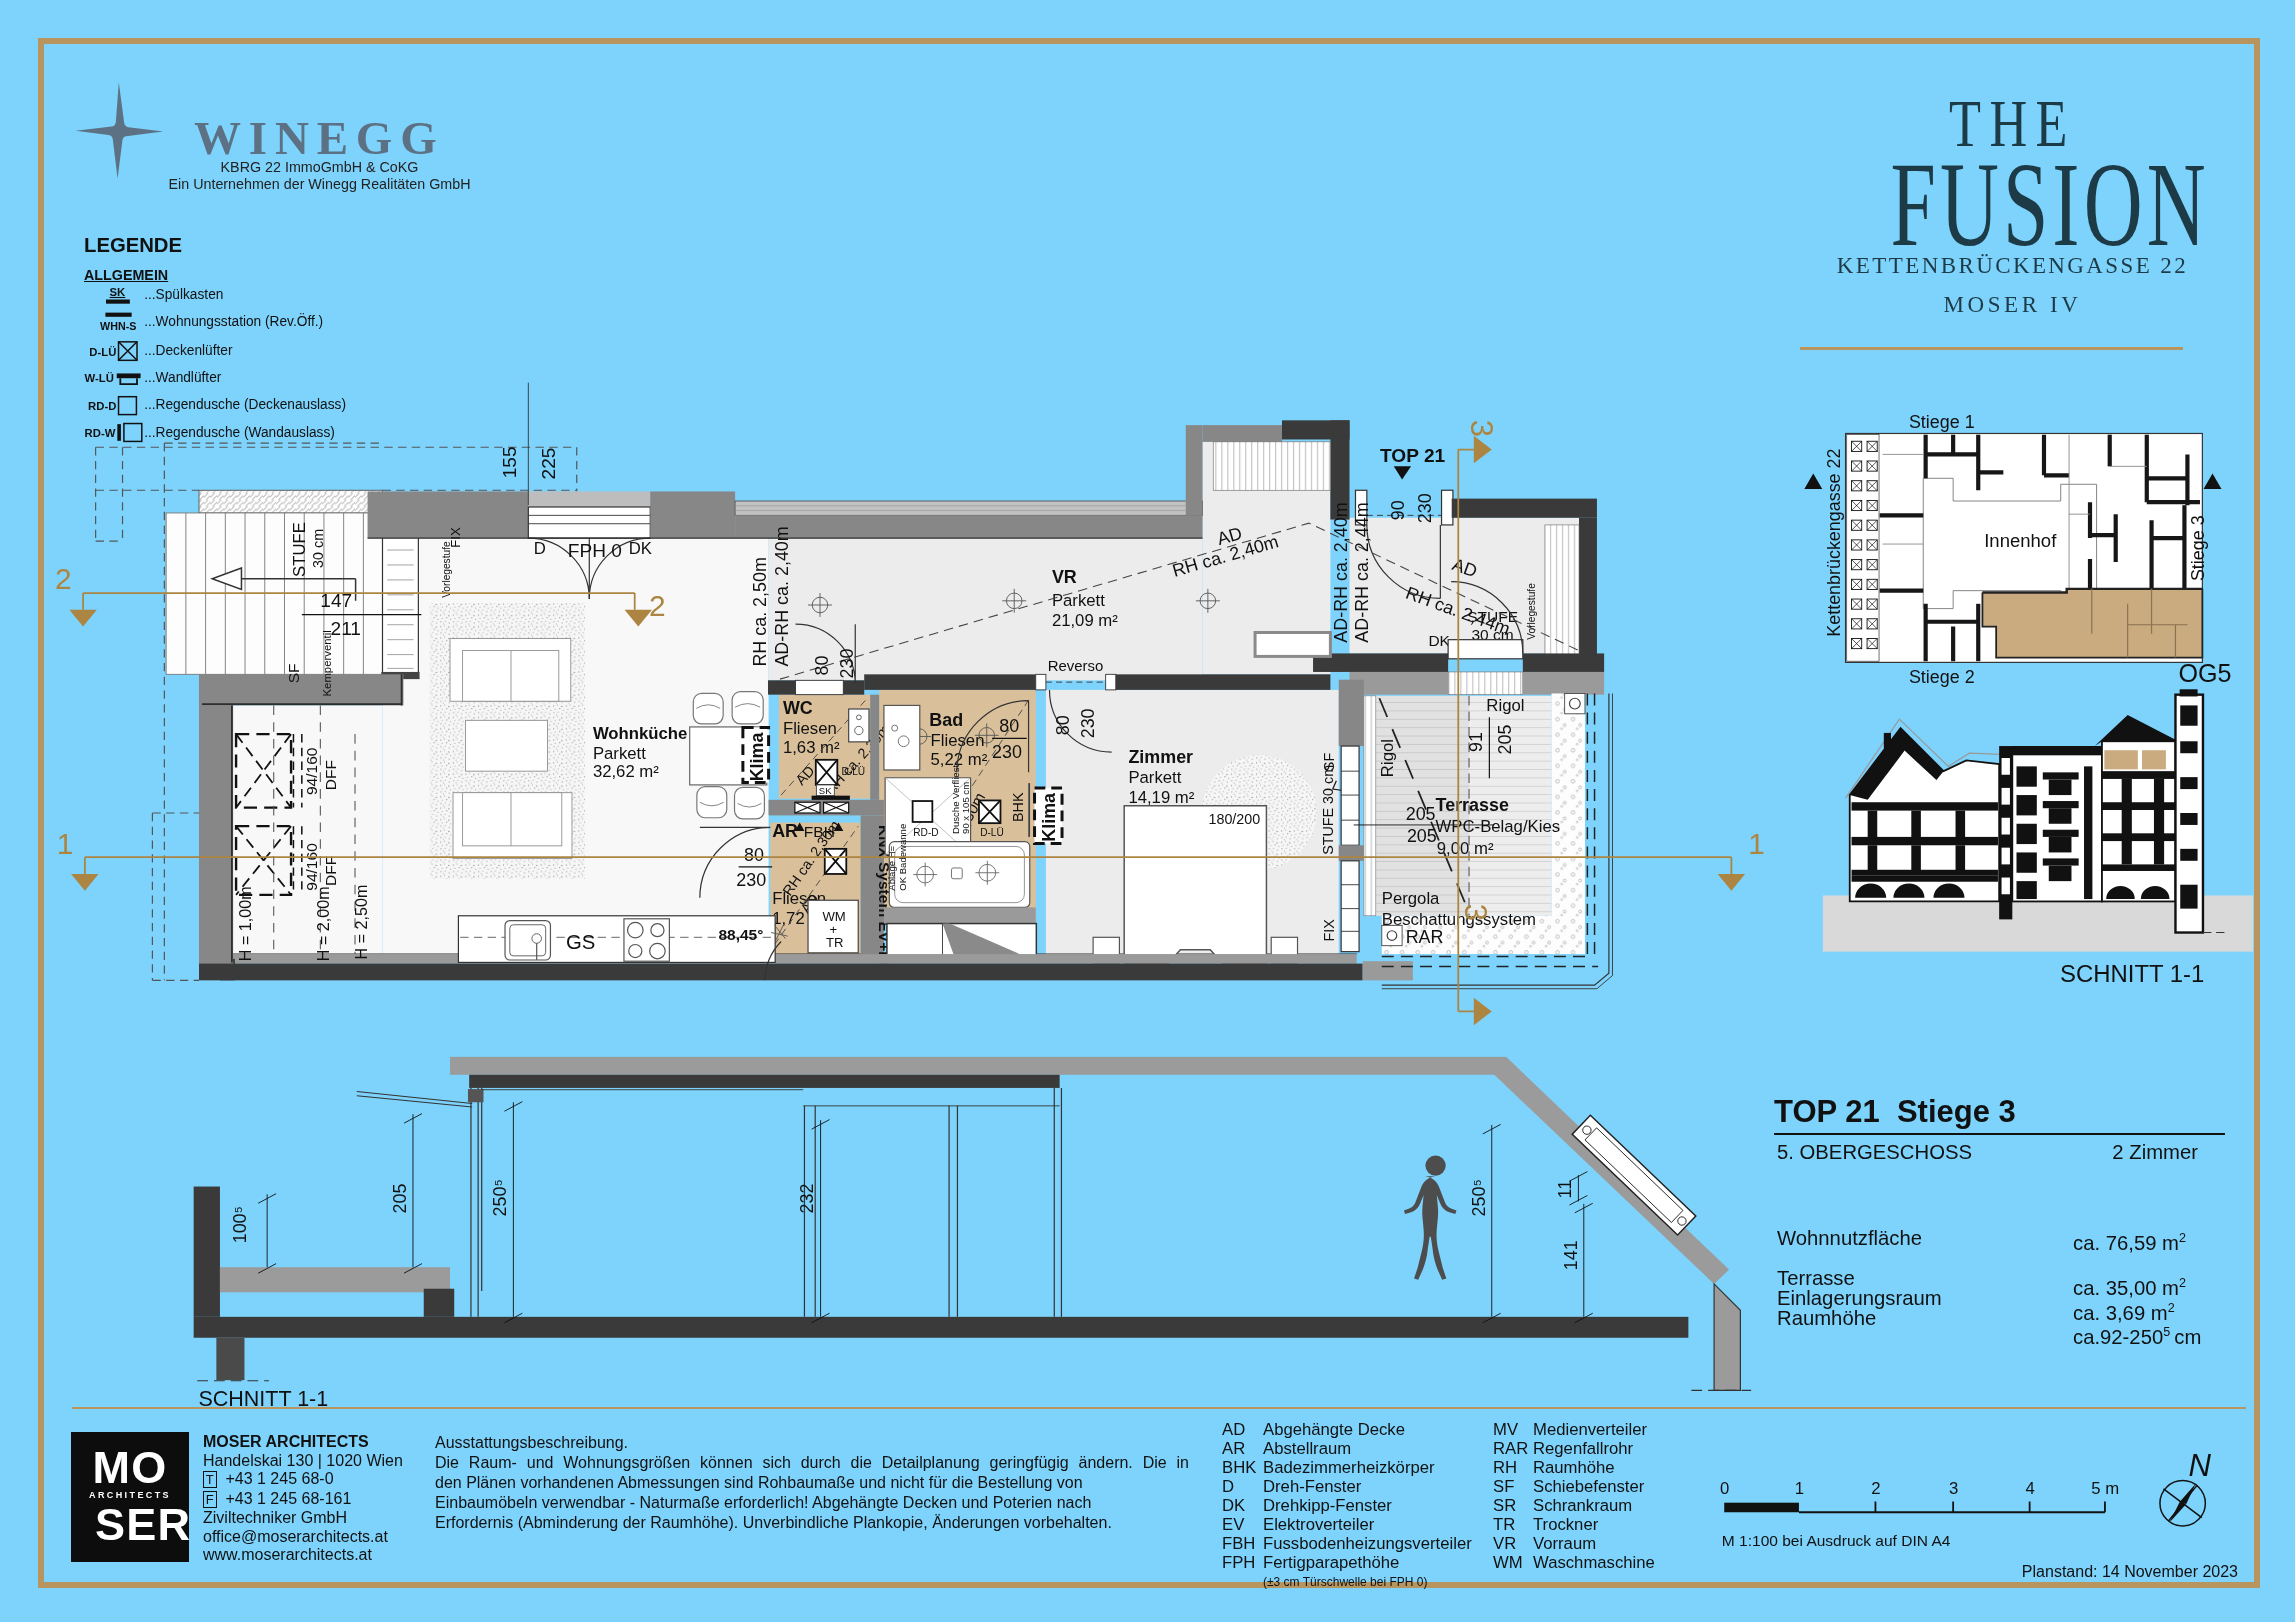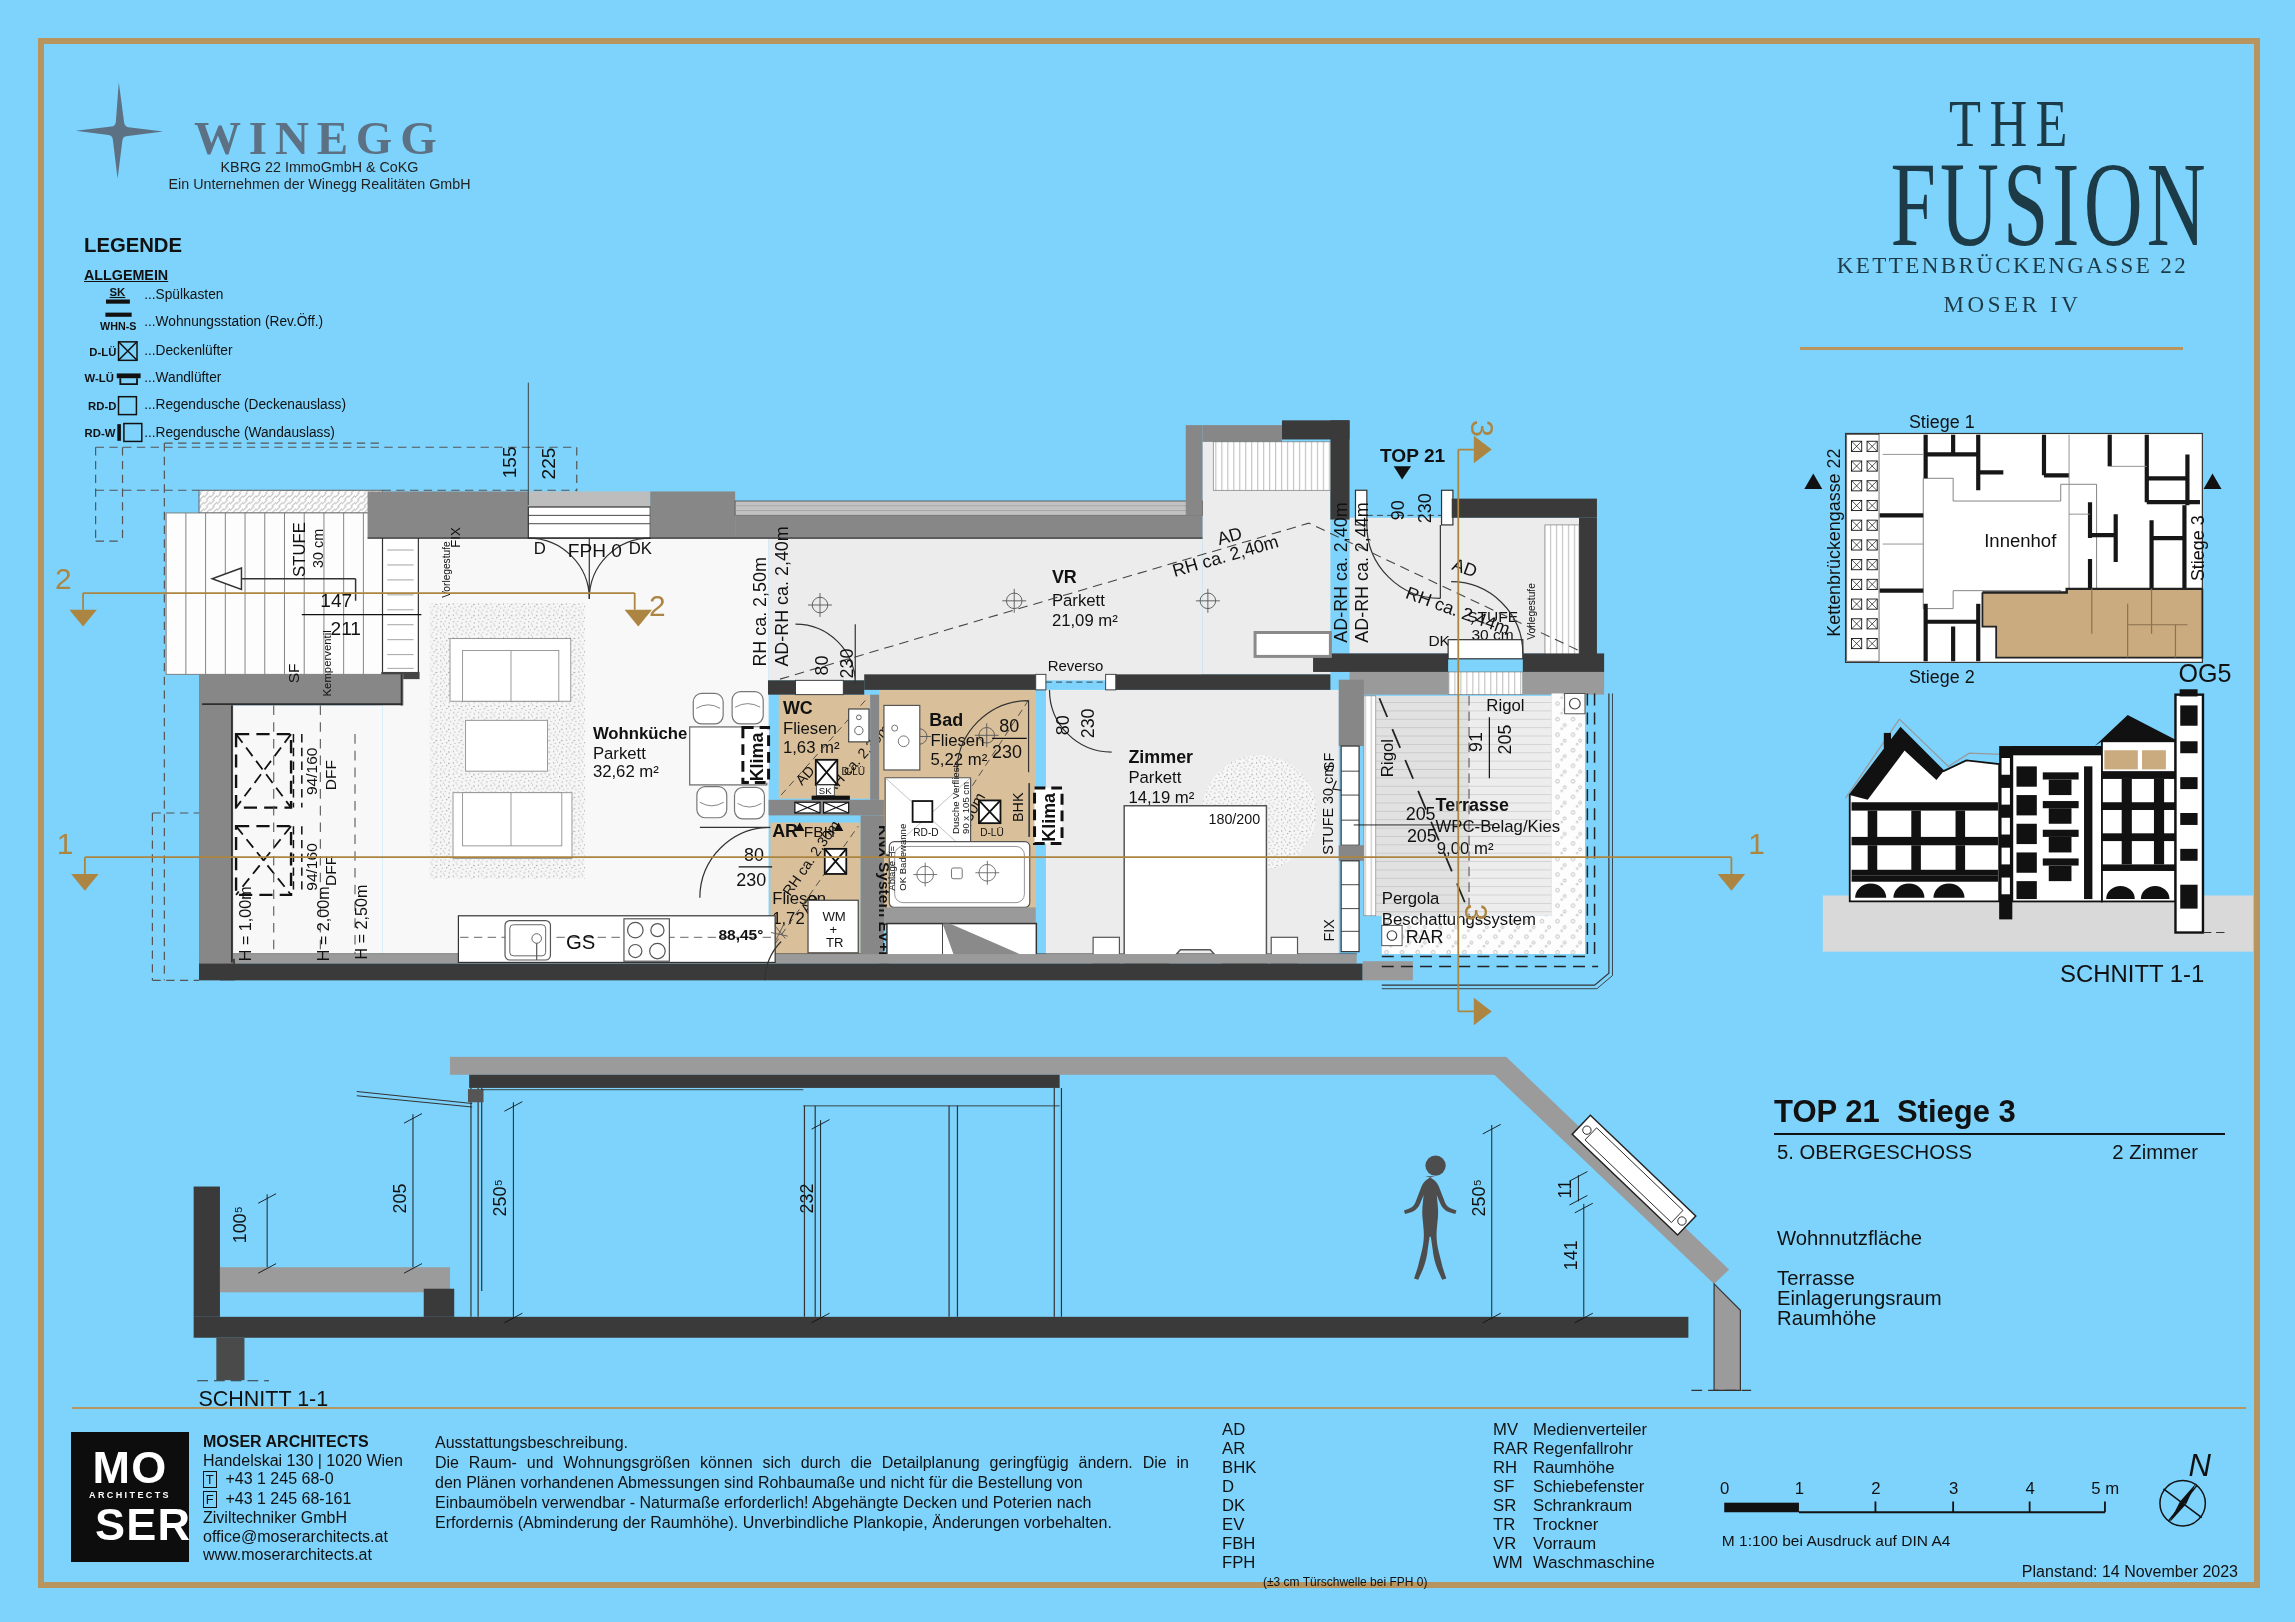--- a/index.html
+++ b/index.html
@@ -77,20 +77,26 @@
 
   <div class="abs" style="left:1777px;top:1141px;width:448px;font-size:20.3px;color:#111;">5. OBERGESCHOSS<span style="float:right;margin-right:27px;">2 Zimmer</span></div>
 
   <div class="abs" style="left:1777px;top:1228px;width:448px;font-size:20.3px;line-height:20px;color:#111;">
     Wohnnutzfläche<br><br>
     Terrasse<br>
     Einlagerungsraum<br>
     Raumhöhe
   </div>
 
+  <div class="abs" style="left:2073px;top:1228px;width:179px;font-size:20.3px;line-height:20px;color:#111;">
+    ca. 76,59 m<sup>2</sup><br><br>
+    ca. 35,00 m<sup>2</sup><br>
+    ca. 3,69 m<sup>2</sup><br>
+    ca.92-250<sup>5</sup> cm
+  </div>
 
   <div class="abs gold" style="left:72px;top:1407px;width:2174px;height:1.8px;"></div>
 
   <div class="abs" style="left:71px;top:1432px;width:118px;height:130px;background:#0d0d0d;color:#fff;text-align:center;">
     <div style="font-size:45px;font-weight:bold;letter-spacing:1.2px;line-height:45px;margin-top:13px;">MO</div>
     <div style="font-size:9px;font-weight:bold;letter-spacing:2.4px;line-height:9.6px;margin-top:1.2px;">ARCHITECTS</div>
     <div style="font-size:45px;font-weight:bold;letter-spacing:1.2px;line-height:45px;margin-top:1.2px;margin-left:24px;">SER</div>
   </div>
 
   <div class="abs" style="left:203px;top:1433px;font-size:16px;line-height:18.5px;color:#111;">
@@ -105,20 +111,21 @@
 
   <div class="abs" style="left:435px;top:1433px;width:754px;font-size:16px;line-height:20px;color:#111;">
     <div>Ausstattungsbeschreibung.</div>
     <div style="text-align:justify;text-align-last:justify;">Die Raum- und Wohnungsgrößen können sich durch die Detailplanung geringfügig ändern. Die in</div>
     <div>den Plänen vorhandenen Abmessungen sind Rohbaumaße und nicht für die Bestellung von</div>
     <div>Einbaumöbeln verwendbar - Naturmaße erforderlich! Abgehängte Decken und Poterien nach</div>
     <div>Erfordernis (Abminderung der Raumhöhe). Unverbindliche Plankopie, Änderungen vorbehalten.</div>
   </div>
 
   <div class="abs" style="left:1222px;top:1420px;font-size:16.7px;line-height:19px;color:#111;">AD<br>AR<br>BHK<br>D<br>DK<br>EV<br>FBH<br>FPH</div>
+  <div class="abs" style="left:1263px;top:1420px;font-size:16.7px;line-height:19px;color:#111;">Abgehängte Decke<br>Abstellraum<br>Badezimmerheizkörper<br>Dreh-Fenster<br>Drehkipp-Fenster<br>Elektroverteiler<br>Fussbodenheizungsverteiler<br>Fertigparapethöhe</div>
 
   <div class="abs" style="left:1263px;top:1575px;font-size:12px;color:#111;">(±3 cm Türschwelle bei FPH 0)</div>
 
   <div class="abs" style="left:1493px;top:1420px;font-size:16.7px;line-height:19px;color:#111;">MV<br>RAR<br>RH<br>SF<br>SR<br>TR<br>VR<br>WM</div>
   <div class="abs" style="left:1533px;top:1420px;font-size:16.7px;line-height:19px;color:#111;">Medienverteiler<br>Regenfallrohr<br>Raumhöhe<br>Schiebefenster<br>Schrankraum<br>Trockner<br>Vorraum<br>Waschmaschine</div>
 
   <div class="abs" style="left:1879px;top:1563px;width:359px;text-align:right;font-size:16px;color:#111;">Planstand: 14 November 2023</div>
 
   <svg class="abs" style="left:0;top:0" width="2295" height="1623" viewBox="0 0 3840 2715" id="drawing">
     <defs>

